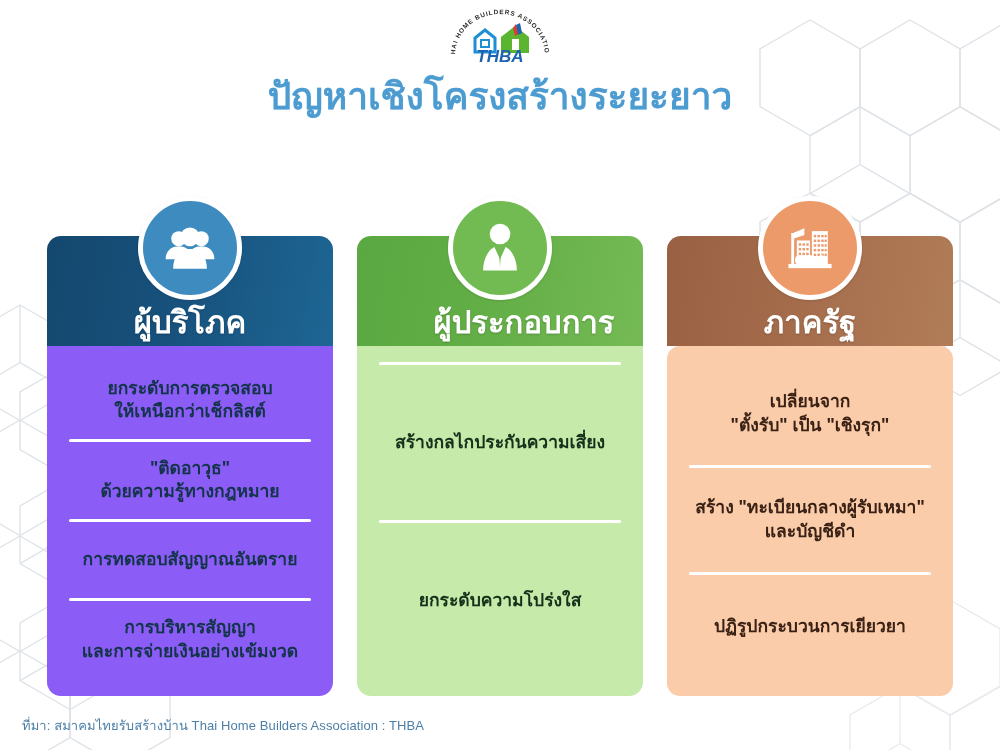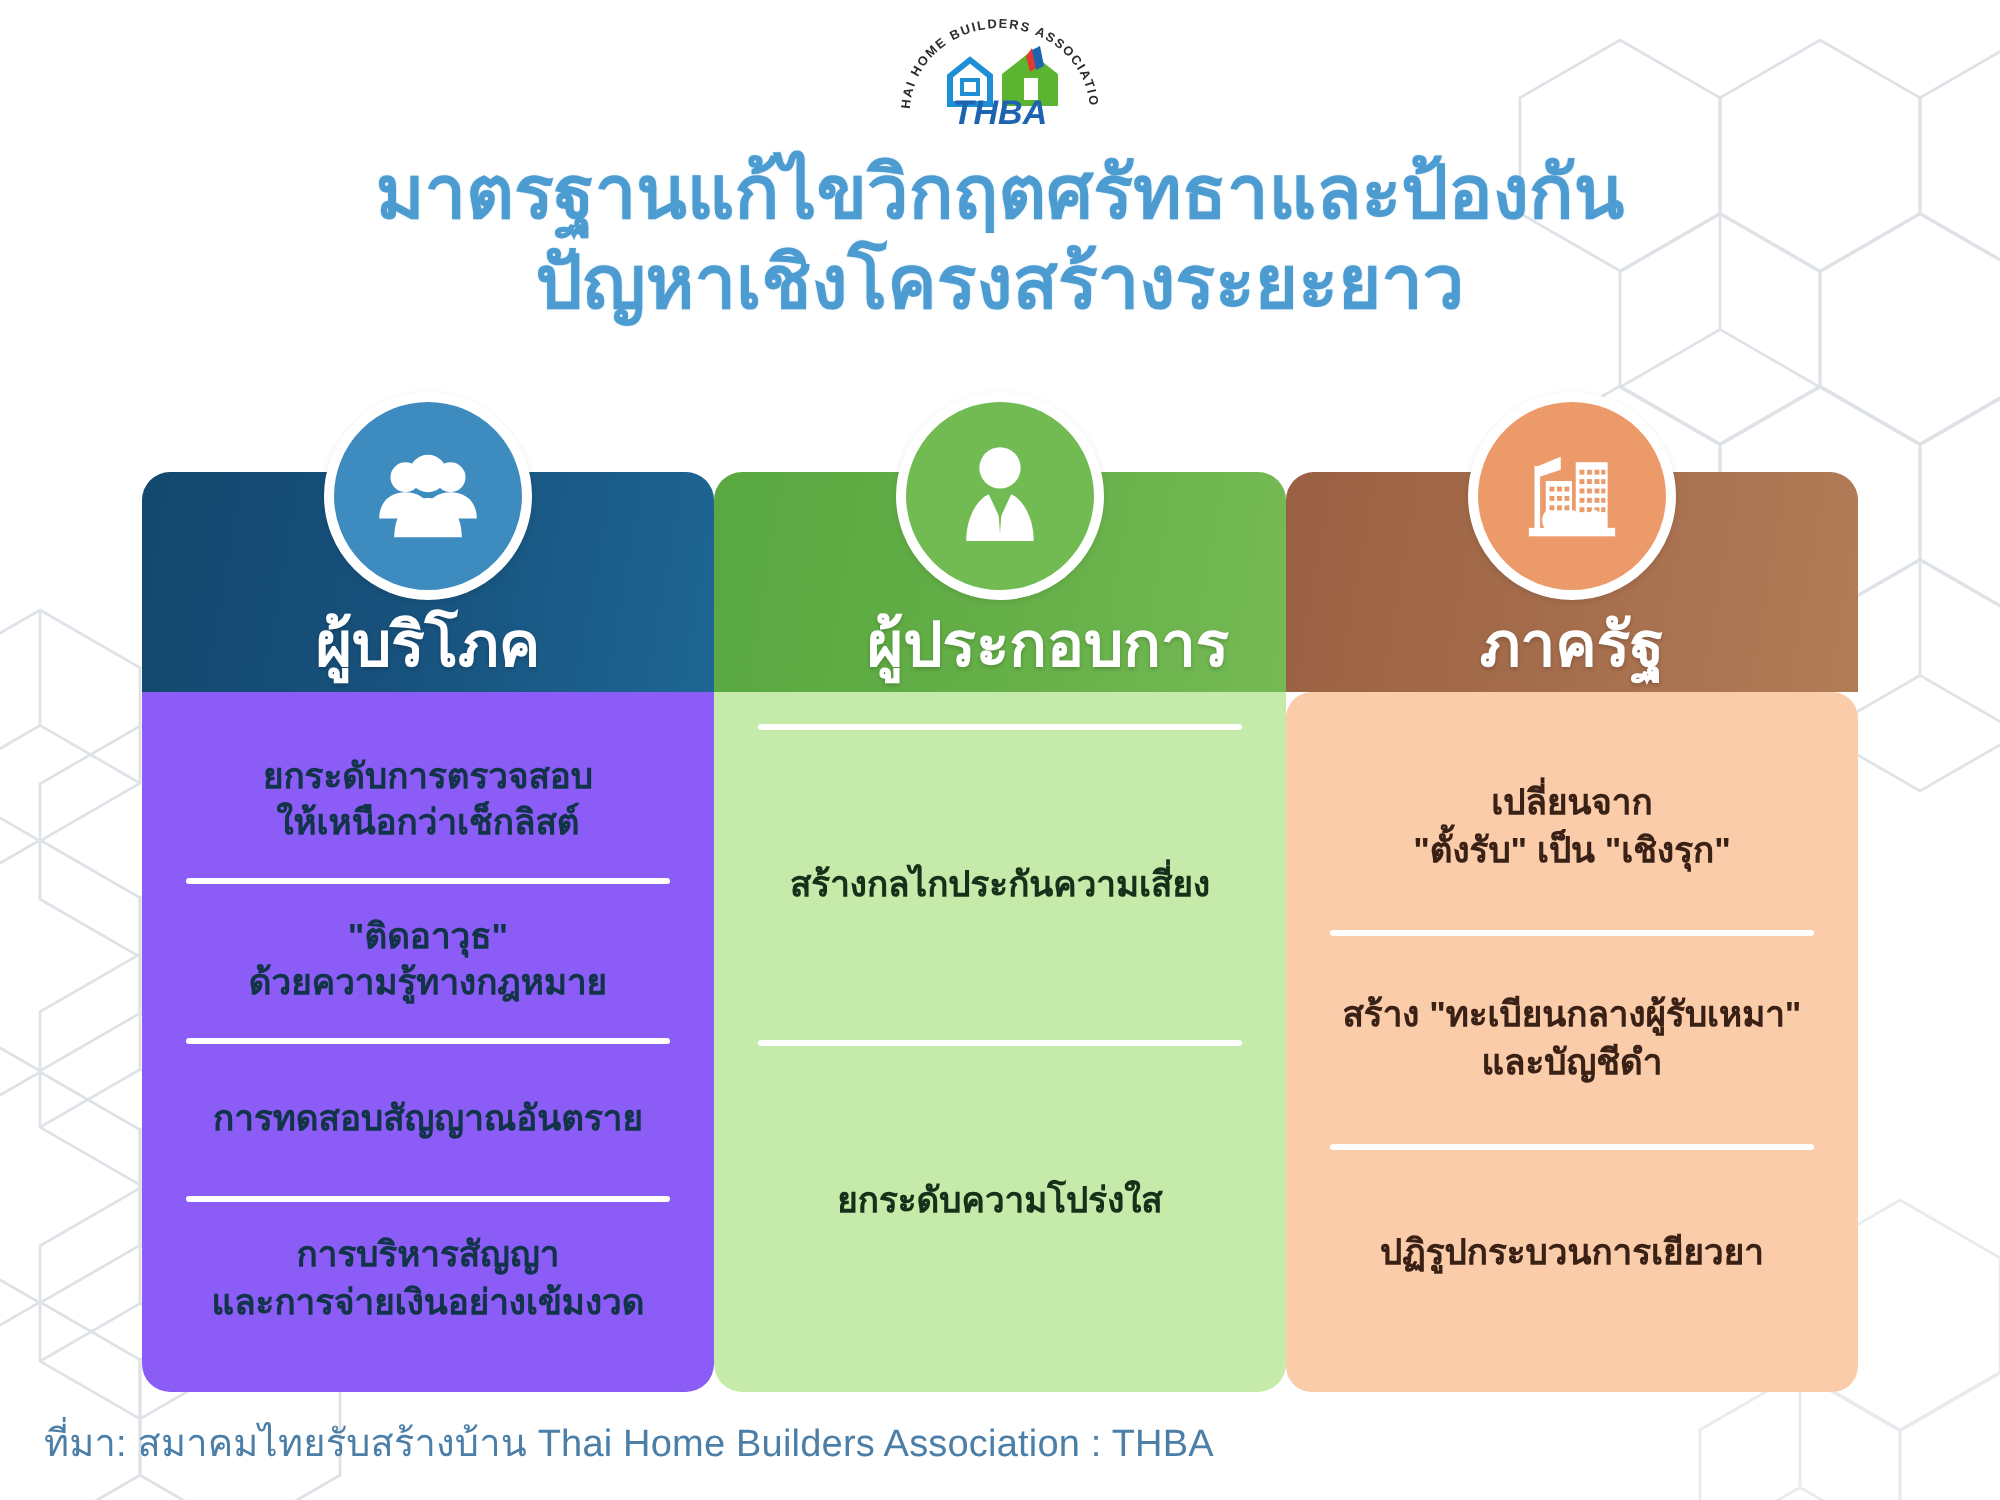--- a/index.html
+++ b/index.html
@@ -56,20 +56,21 @@
 
   
   .columns {
     position: absolute;
     top: 196px;
     left: 0;
     width: 1000px;
     height: 500px;
     display: flex;
     justify-content: center;
+    gap: 24px;
     z-index: 2;
   }
 
   .column {
     position: relative;
     width: 286px;
     display: flex;
     flex-direction: column;
   }
 
@@ -155,21 +156,21 @@
   .col-gov .badge { background: #ED9A6A; }
   .col-gov .card-head { background: linear-gradient(100deg, #9A6043 0%, #A46C4B 45%, #B17C58 100%); }
   .col-gov .card-body { background: #FBCCA9; border-radius: 13px; }
   .col-gov .bullet-text { color: #3A2115; }
 
   
   .footer {
     position: absolute;
     left: 22px;
     bottom: 14px;
-    font-size: 19px;
+    font-size: 13px;
     color: #4C7FA8;
     z-index: 3;
     letter-spacing: 0.1px;
   }
 </style>
 </head>
 <body>
 
 <div class="bg-pattern">
   <svg width="1000" height="750" viewBox="0 0 1000 750" xmlns="http://www.w3.org/2000/svg">
@@ -235,21 +236,20 @@
       <path d="M56,31 L70,20 L84,31 L84,47 L56,47 Z" fill="#5CB531"></path>
       <path d="M68,22 L71,18 L73,28 L70,30 Z" fill="#E23A2E"></path>
       <path d="M71,19 L75,17 L77,27 L73,29 Z" fill="#1D63B0"></path>
       <rect x="67" y="33" width="7" height="11" fill="#ffffff"></rect>
     </g>
     <text x="55" y="56" text-anchor="middle" font-family="'Liberation Sans', sans-serif" font-size="17" font-weight="bold" font-style="italic" fill="#1D63B0">THBA</text>
   </svg>
 </div>
 
 <div class="title-block">
-  <div class="title-line">มาตรฐานแก้ไขวิกฤตศรัทธาและป้องกัน</div>
   <div class="title-line">ปัญหาเชิงโครงสร้างระยะยาว</div>
 </div>
 
 <div class="columns">
 
   <div class="column col-consumer">
     <div class="badge">
       <svg viewBox="0 0 64 64">
         <circle cx="20" cy="22" r="8"></circle>
         <circle cx="44" cy="22" r="8"></circle>

